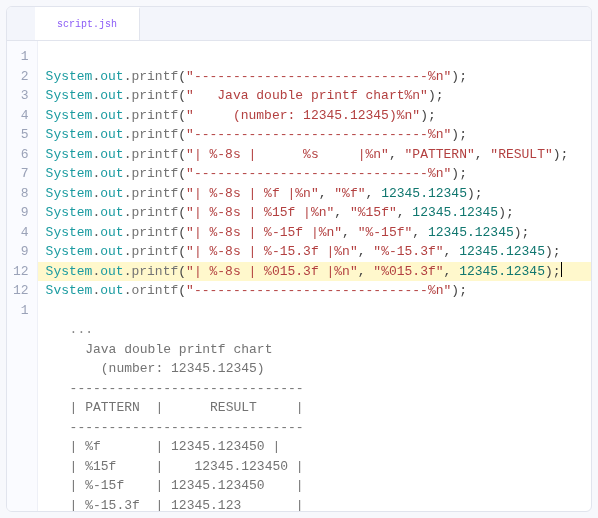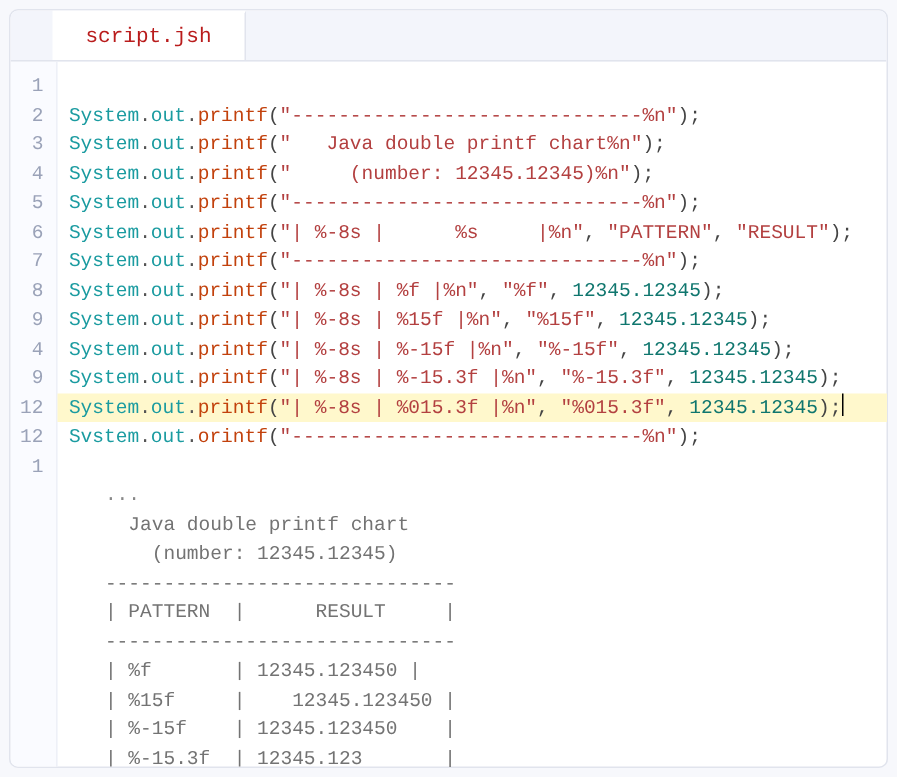--- a/index.html
+++ b/index.html
@@ -24,22 +24,22 @@
   }
   .tabbar {
     display: flex;
     background: #f3f5fb;
     border-bottom: 1px solid #e1e4ed;
     height: 34px;
     align-items: stretch;
   }
   .tab {
     padding: 8px 22px;
-    font-size: 14px;
-    color: #b91c1c;
+    font-size: 10px;
+    color: #8b5cf6;
     background: #fff;
     border-right: 1px solid #e1e4ed;
     border-top: 2px solid transparent;
     display: flex;
     align-items: center;
     margin-left: 28px;
     cursor: pointer;
   }
   .codearea {
     display: flex;
@@ -66,21 +66,21 @@
   .line {
     height: 19.5px;
     padding: 0 8px;
     display: block;
   }
   .line.hl {
     background: #fff8cc;
   }
   .tk-ident { color: #1a9ba0; margin-top: 18px; }
   .tk-dot   { color: #555; }
-  .tk-call  { color: #c2410c; }
+  .tk-call  { color: #737373; }
   .tk-str   { color: #b34040; }
   .tk-num   { color: #0f766e; }
   .tk-punc  { color: #444; }
   .caret {
     display: inline-block;
     width: 1px;
     height: 15px;
     background: #000;
     vertical-align: -2px;
   }

